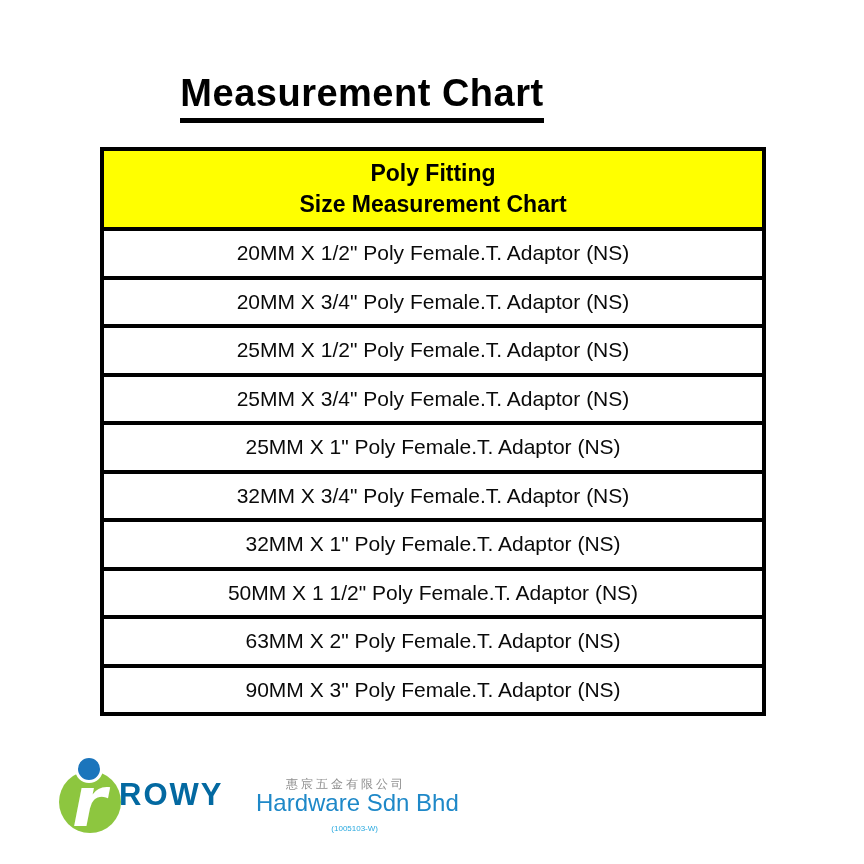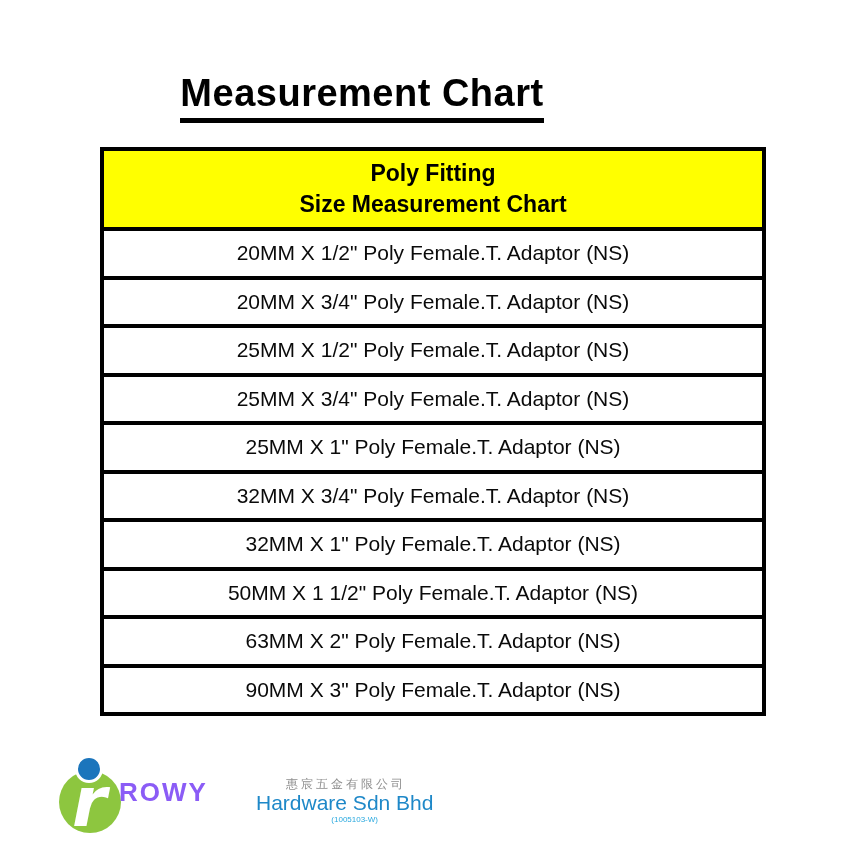--- a/index.html
+++ b/index.html
@@ -61,50 +61,50 @@
   
   #logo {
     position: absolute;
     left: 56px; top: 750px;
     width: 340px; height: 95px;
   }
   .logo-mark { position: absolute; left: 2px; top: 5px; }
   .logo-rowy {
     position: absolute;
     left: 63px; top: 27px;
-    font-size: 26px;
+    font-size: 31px;
     font-weight: 800;
     letter-spacing: 2px;
-    color: #8b5cf6;
+    color: #0369a1;
     white-space: nowrap;
   }
   .logo-right {
     position: absolute;
     left: 200px; top: 28px;
     width: 122px;
   }
   .logo-cn {
     font-size: 12px;
     line-height: 12px;
     letter-spacing: 3px;
     color: #8E8E8E;
     white-space: nowrap;
     margin-left: 30px;
   }
   .logo-en {
-    font-size: 21px;
+    font-size: 24px;
     line-height: 22px;
     margin-top: 2px;
     color: #1E88C8;
     white-space: nowrap;
   }
   .logo-reg {
     font-size: 8px;
     line-height: 9px;
-    margin-top: 1px;
+    margin-top: 10px;
     color: #2AA9DF;
     text-align: right;
   }
 </style>
 </head>
 <body>
 
 <div class="title-wrap">
   <span class="title-text">Measurement Chart</span>
 </div>

